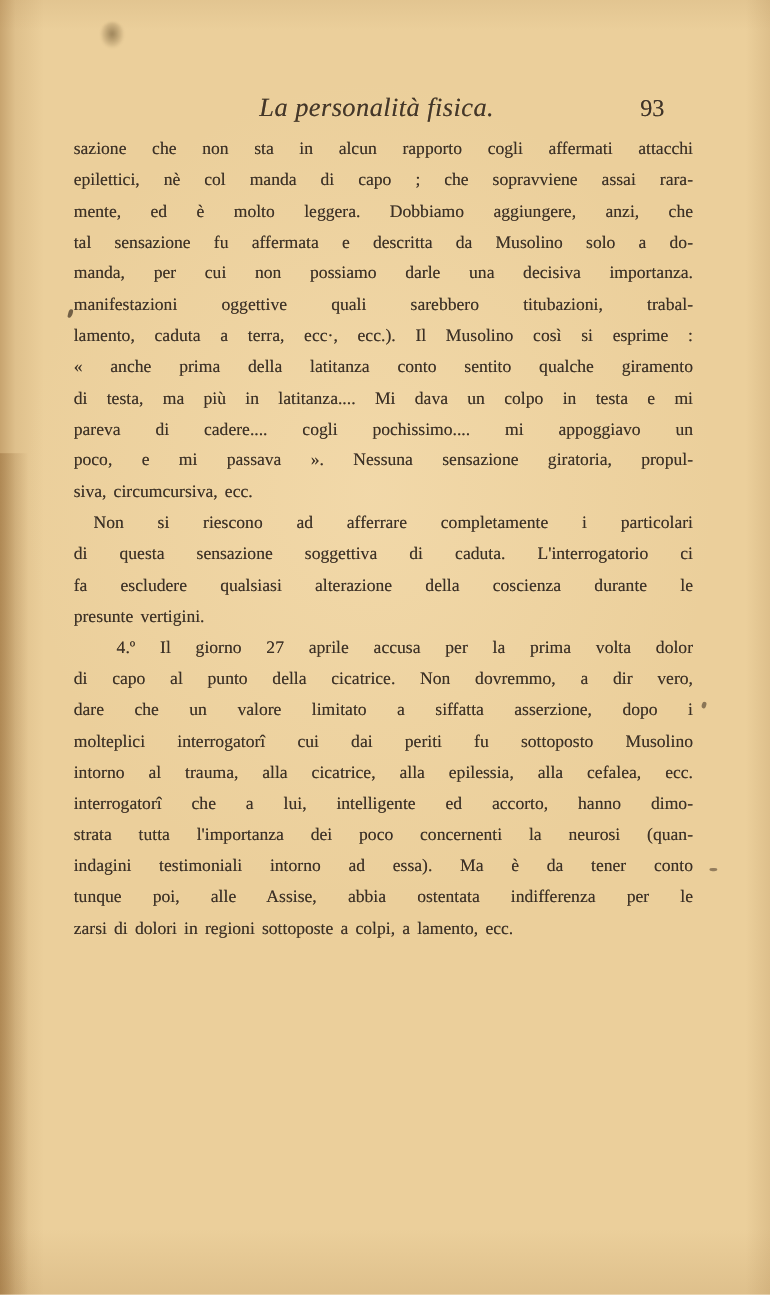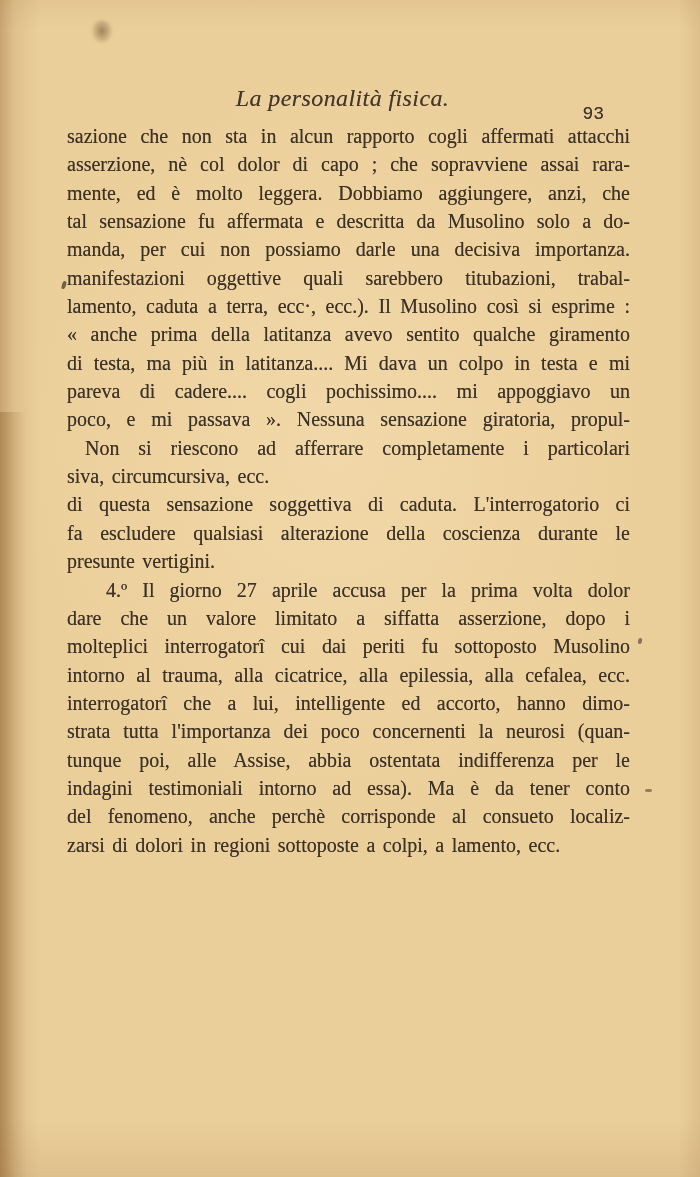--- a/index.html
+++ b/index.html
@@ -27,28 +27,27 @@
     position: absolute; top: 84px; left: 67px; width: 563px; height: 28px;
     color: #42362a;
   }
   .running-title {
     display: block; text-align: center; transform: translateX(-6px);
     font-style: italic; font-size: 24px; letter-spacing: 0.4px;
     line-height: 28px; color: #443729;
     text-shadow: 0 0 0.5px rgba(68,55,41,0.55);
   }
   .page-number {
-    position: absolute; right: 26px; top: 16px; line-height: 28px;
-    font-size: 18px; color: #3e3328;
+    position: absolute; right: 26px; top: 0; line-height: 28px;
+    font-size: 22px; color: #3e3328;
     text-shadow: 0 0 0.5px rgba(62,51,40,0.55);
-    font-family: Liberation Mono, monospace;
   }
   .body {
     position: absolute; top: 122px; left: 67px; width: 563px;
-    font-size: 20px; color: #3c3126;
+    font-size: 16px; color: #3c3126;
     text-shadow: 0 0 0.55px rgba(60,49,38,0.6);
   }
   .ln {
     height: 28.35px; line-height: 28.35px;
     text-align: justify; text-align-last: justify;
     white-space: normal; overflow: visible;
   }
   .ln.end { text-align-last: left; word-spacing: 2.5px; }
   .ln.ind-num { text-indent: 39px; }
   .ln.ind-sm { text-indent: 18px; }
@@ -81,44 +80,44 @@
 
   <div class="smudge"></div>
 
   <div class="header">
     <span class="running-title">La personalità fisica.</span>
     <span class="page-number">93</span>
   </div>
 
   <div class="body">
     <div class="ln">sazione che non sta in alcun rapporto cogli affermati attacchi</div>
-    <div class="ln">asserzione, nè col dolor di capo ; che sopravviene assai rara-</div>
+    <div class="ln">epilettici, nè col manda di capo ; che sopravviene assai rara-</div>
     <div class="ln">mente, ed è molto leggera. Dobbiamo aggiungere, anzi, che</div>
     <div class="ln">tal sensazione fu affermata e descritta da Musolino solo a do-</div>
     <div class="ln">manda, per cui non possiamo darle una decisiva importanza.</div>
     <div class="ln">manifestazioni oggettive quali sarebbero titubazioni, trabal-</div>
     <div class="ln">lamento, caduta a terra, ecc·, ecc.). Il Musolino così si esprime :</div>
-    <div class="ln">« anche prima della latitanza avevo sentito qualche giramento</div>
+    <div class="ln">« anche prima della latitanza conto sentito qualche giramento</div>
     <div class="ln">di testa, ma più in latitanza.... Mi dava un colpo in testa e mi</div>
     <div class="ln">pareva di cadere.... cogli pochissimo.... mi appoggiavo un</div>
     <div class="ln">poco, e mi passava ». Nessuna sensazione giratoria, propul-</div>
+    <div class="ln end">siva, circumcursiva, ecc.</div>
     <div class="ln ind-sm">Non si riescono ad afferrare completamente i particolari</div>
-    <div class="ln end">siva, circumcursiva, ecc.</div>
     <div class="ln">di questa sensazione soggettiva di caduta. L'interrogatorio ci</div>
     <div class="ln">fa escludere qualsiasi alterazione della coscienza durante le</div>
     <div class="ln end">presunte vertigini.</div>
     <div class="ln ind-num">4.º Il giorno 27 aprile accusa per la prima volta dolor</div>
+    <div class="ln">di capo al punto della cicatrice. Non dovremmo, a dir vero,</div>
     <div class="ln">dare che un valore limitato a siffatta asserzione, dopo i</div>
     <div class="ln">molteplici interrogatorî cui dai periti fu sottoposto Musolino</div>
     <div class="ln">intorno al trauma, alla cicatrice, alla epilessia, alla cefalea, ecc.</div>
     <div class="ln">interrogatorî che a lui, intelligente ed accorto, hanno dimo-</div>
     <div class="ln">strata tutta l'importanza dei poco concernenti la neurosi (quan-</div>
+    <div class="ln">indagini testimoniali intorno ad essa). Ma è da tener conto</div>
     <div class="ln">tunque poi, alle Assise, abbia ostentata indifferenza per le</div>
-    <div class="ln">indagini testimoniali intorno ad essa). Ma è da tener conto</div>
-    <div class="ln">del fenomeno, anche perchè corrisponde al consueto localiz-</div>
     <div class="ln end">zarsi di dolori in regioni sottoposte a colpi, a lamento, ecc.</div>
   </div>
 
   <div class="stray-comma"></div>
   <div class="speck-tick"></div>
   <div class="speck-dash"></div>
 
 </div>
 
 </body></html>

